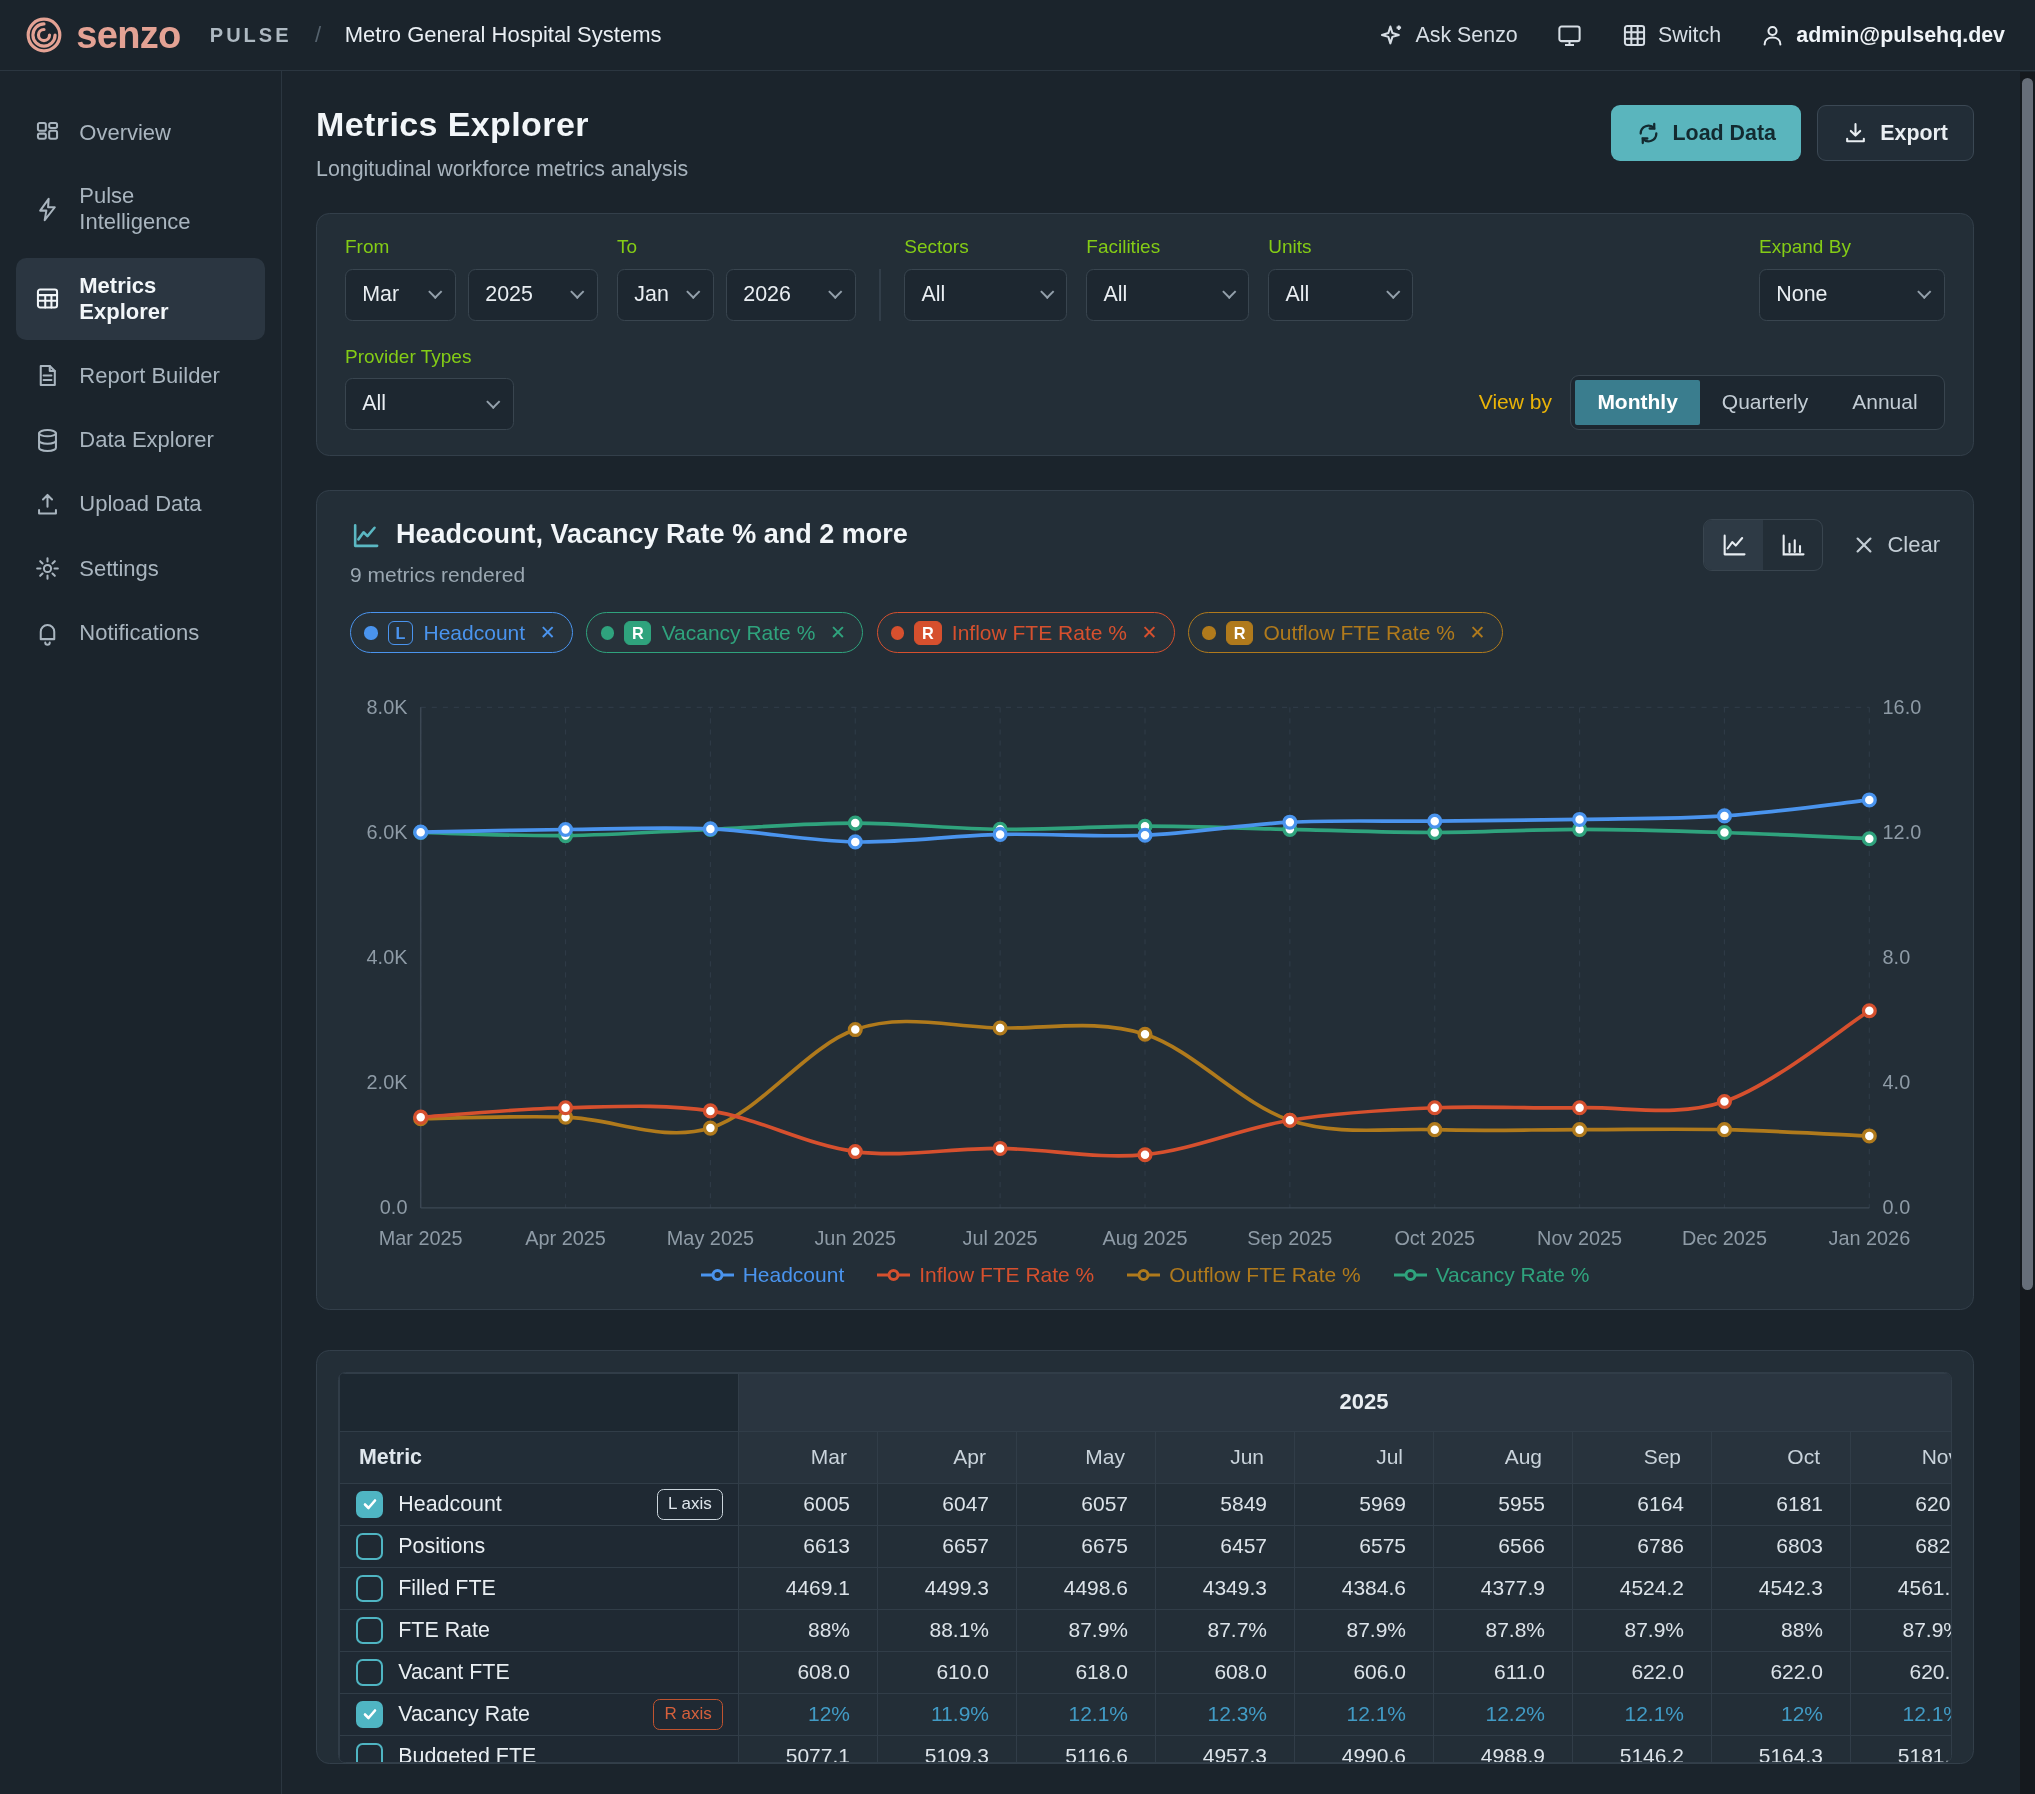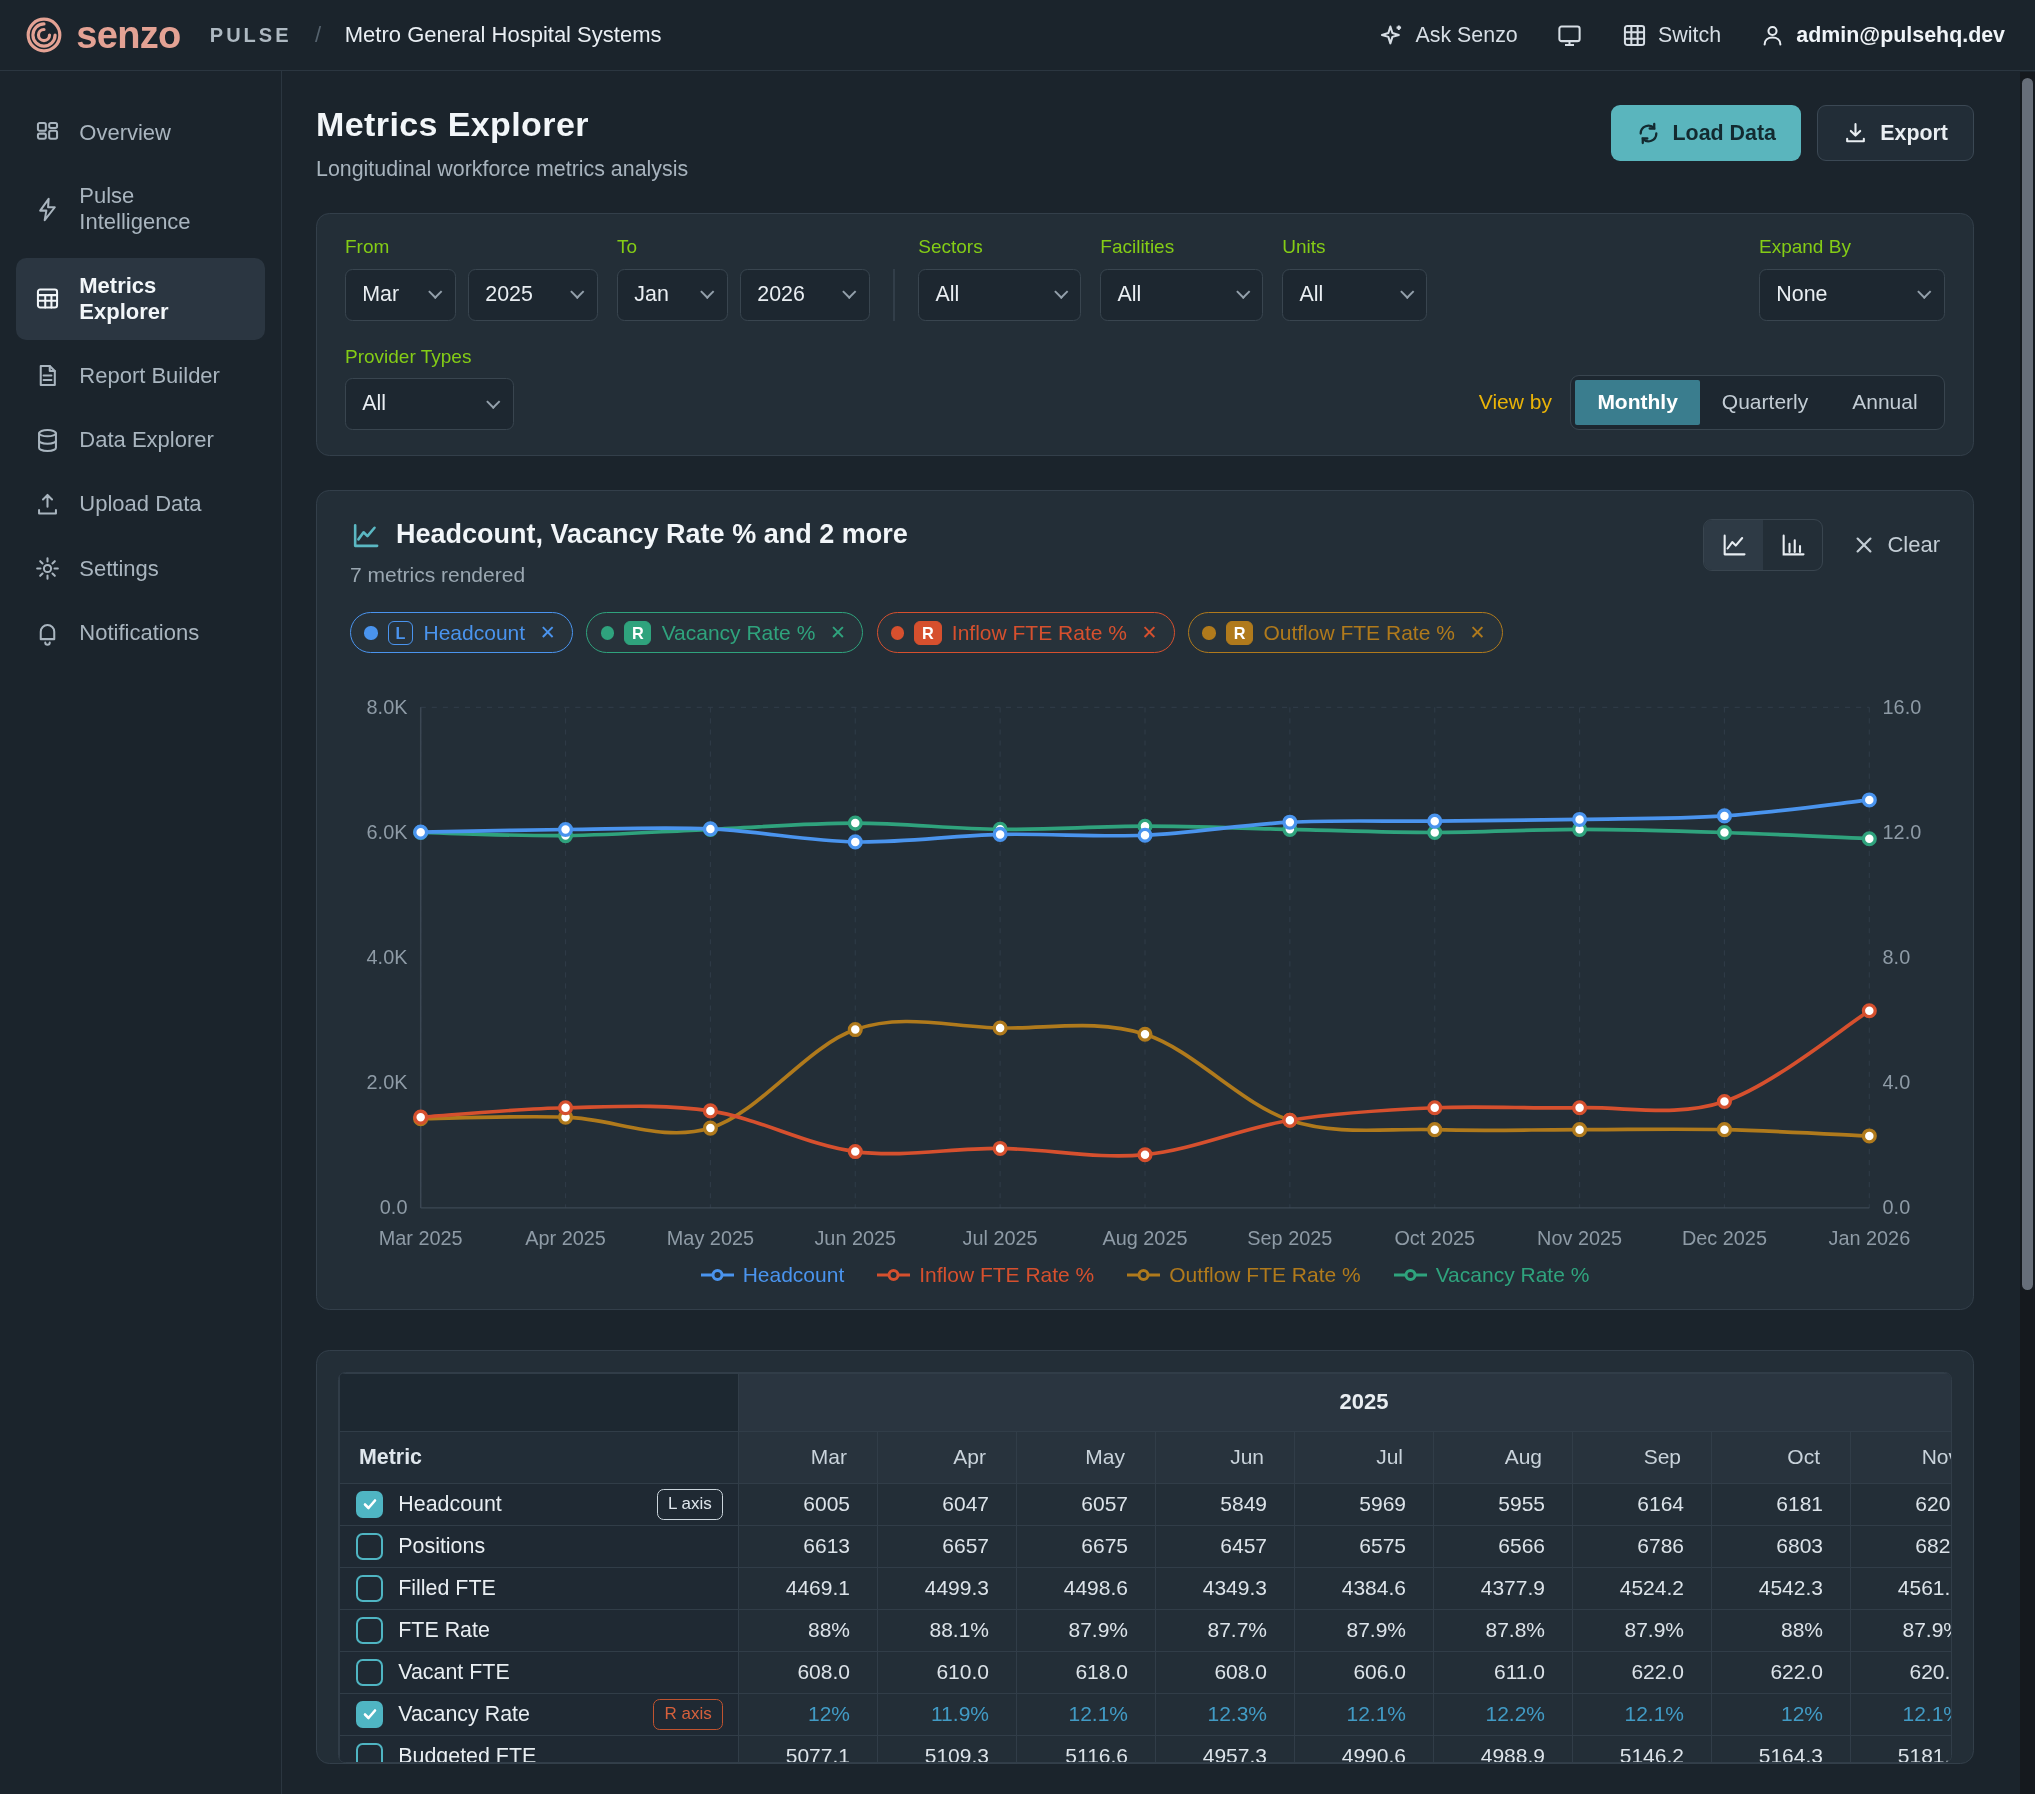--- a/index.html
+++ b/index.html
@@ -281,21 +281,21 @@
             </div>
             <div class="dd" style="width:130px">
               <span>2025</span>
                 <span class="chev"></span>
             </div>
           </div>
         </div>
         <div class="f-group">
           <span class="f-label">To</span>
           <div class="f-pair">
-            <div class="dd" style="width:111px">
+            <div class="dd" style="width:97px">
               <span>Jan</span>
                 <span class="chev"></span>
             </div>
             <div class="dd" style="width:130px">
               <span>2026</span>
                 <span class="chev"></span>
             </div>
           </div>
         </div>
         <div class="vsep"></div>
@@ -353,21 +353,21 @@
         <div>
           <div class="chart-title-wrap">
             <span class="icon" style="margin-top:1.5px;">
               <svg width="31" height="31" viewBox="0 0 24 24" fill="none" stroke="#5bb8c3" stroke-width="2" stroke-linecap="round" stroke-linejoin="round">
                 <path d="M4 4 V20 H21"></path>
                   <path d="M6.5 15 L10.5 9.5 L13.5 12.5 L19 6"></path>
               </svg>
             </span>
             <span class="chart-title">Headcount, Vacancy Rate % and 2 more</span>
           </div>
-          <div class="chart-sub">7 metrics rendered</div>
+          <div class="chart-sub">9 metrics rendered</div>
         </div>
         <div class="chart-head-right">
           <div class="ctoggle">
             <span class="seg-ic sel">
               <svg width="28" height="28" viewBox="0 0 24 24" fill="none" stroke="#e8edf2" stroke-width="1.8" stroke-linecap="round" stroke-linejoin="round">
                 <path d="M4 4 V20 H21"></path>
                   <path d="M6.5 15 L10.5 9.5 L13.5 12.5 L19 6"></path>
               </svg>
             </span>
             <span class="seg-ic">

